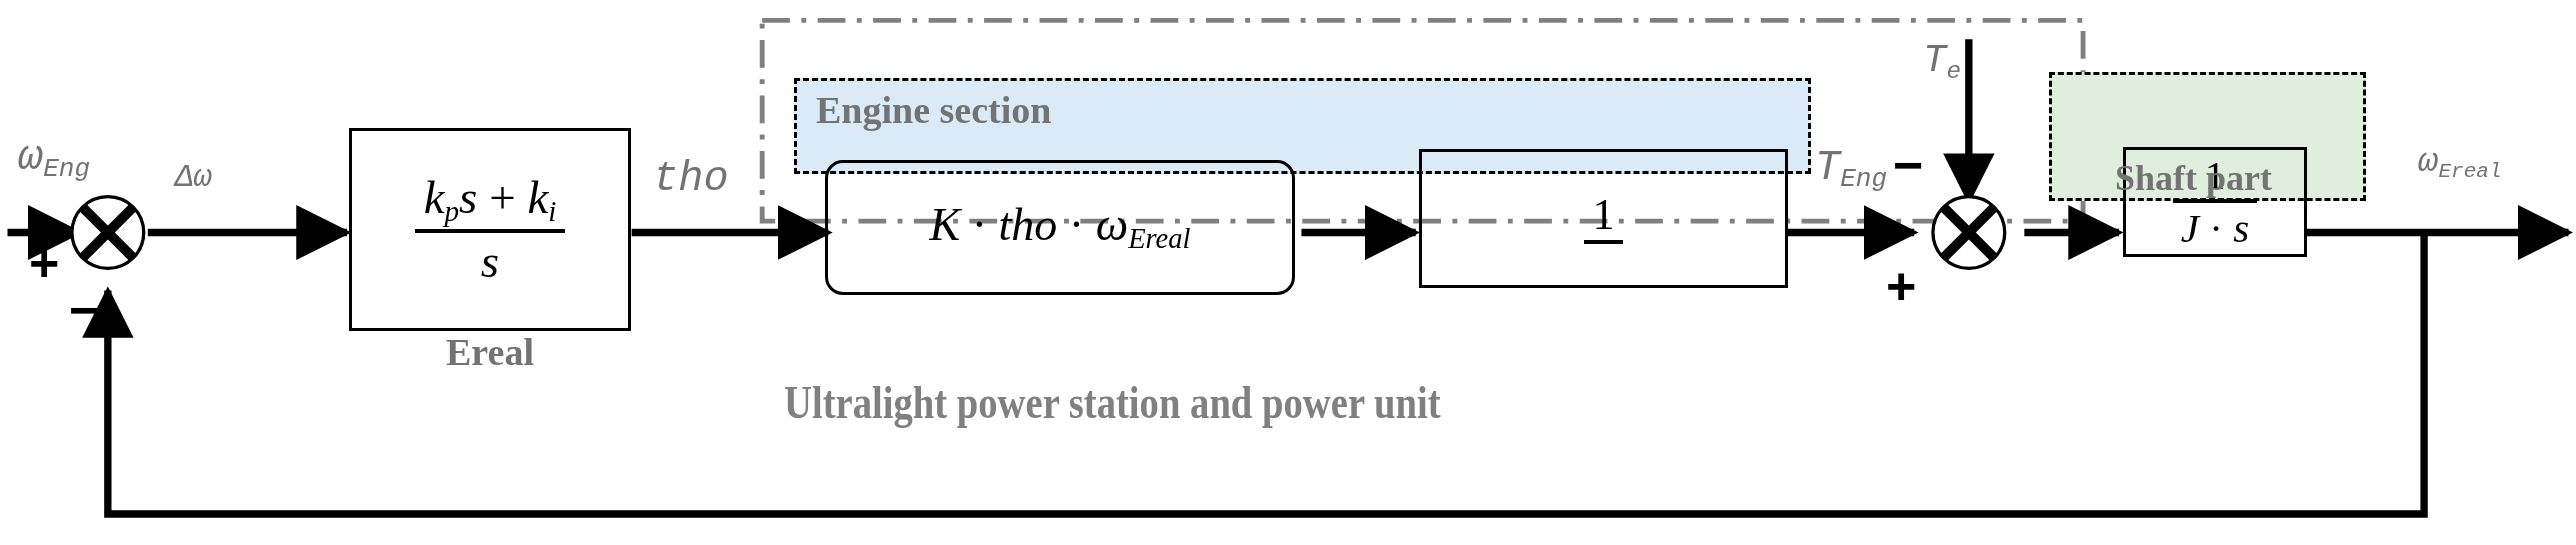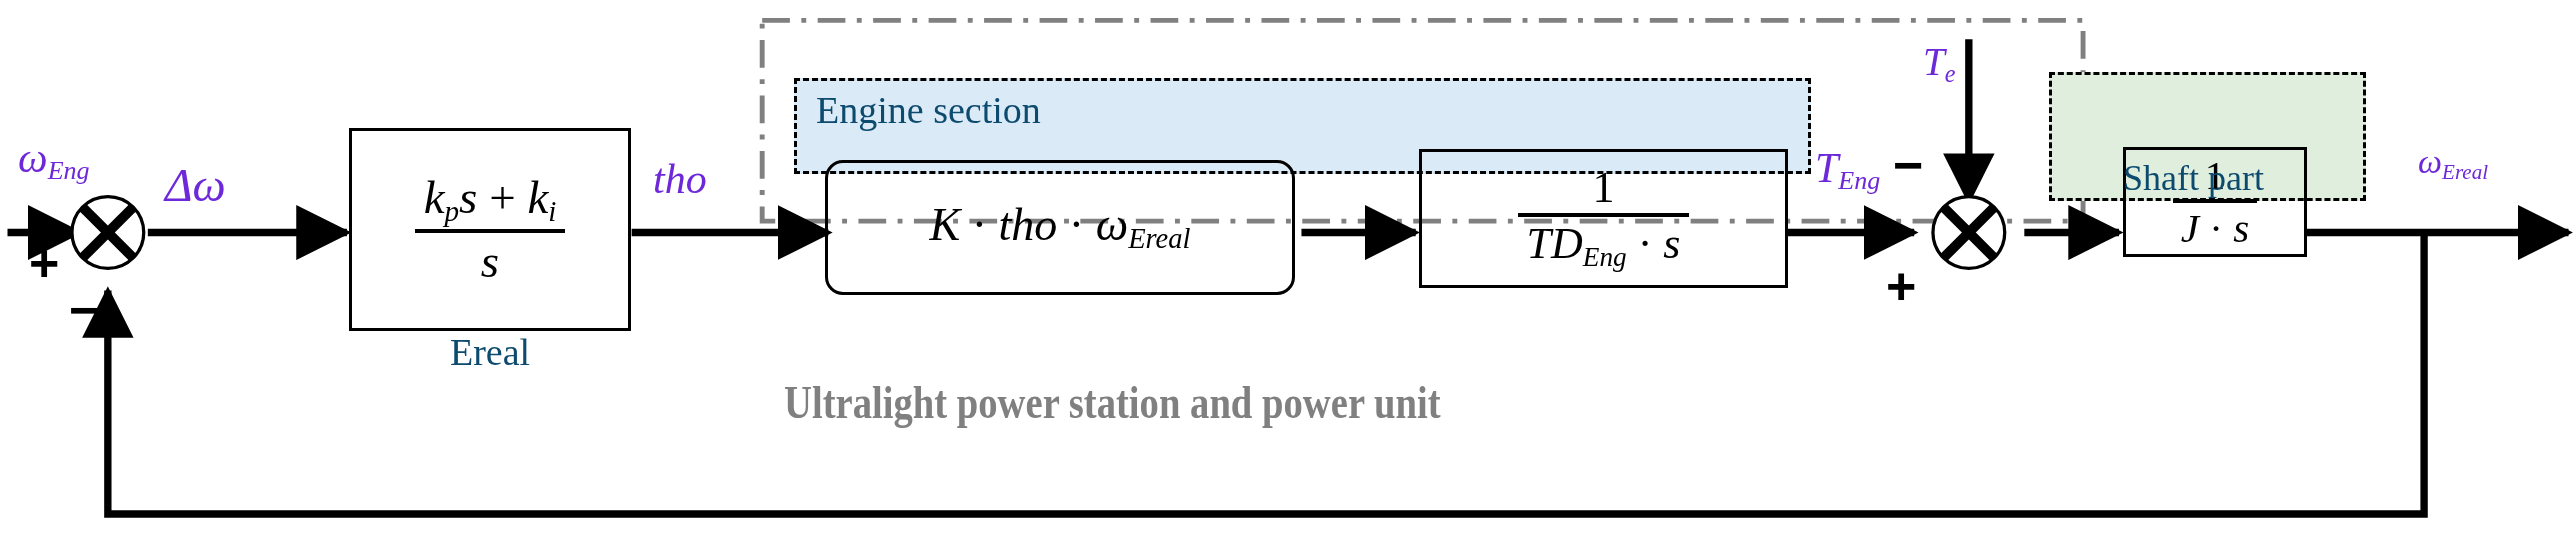--- a/index.html
+++ b/index.html
@@ -71,32 +71,32 @@
     background: #000;
   }
   sub {
     font-size: 0.62em;
     vertical-align: -0.28em;
     font-style: italic;
   }
 
   
   .sig-label {
-    font-family: Liberation Serif, serif;
+    font-family: Liberation Mono, monospace;
     font-style: italic;
-    color: #6d28d9;
+    color: #737373;
     white-space: nowrap;
     line-height: 1;
   }
 
   
   .caption {
     font-family: "Liberation Serif", "DejaVu Serif", serif;
-    font-weight: normal;
-    color: #0c4a6e;
+    font-weight: bold;
+    color: #737373;
     white-space: nowrap;
     line-height: 1.02;
     text-align: center;
   }
   #group-caption {
     font-family: "Liberation Serif", "DejaVu Serif", serif;
     font-weight: bold;
     color: #808080;
     white-space: nowrap;
     font-size: 46px;
@@ -184,37 +184,36 @@
   <div class="abs caption" style="left:816px; top:91px; font-size:38px; text-align:left;">Engine section</div>
 
   <div class="abs tf-box" id="k-tho-box">
     <span class="math" style="font-size:46px;">K&nbsp;<span class="up">·</span>&nbsp;tho&nbsp;<span class="up">·</span>&nbsp;ω<sub>Ereal</sub></span>
   </div>
 
   <div class="abs tf-box" id="td-box">
     <span class="math frac" style="font-size:44px;">
       <span class="num up">1</span>
       <span class="bar"></span>
-      <span class="den">TD<sub>Eng</sub>&nbsp;<span class="up">·</span>&nbsp;s</span>
     </span>
   </div>
 
   <div class="abs tf-box" id="j-box">
     <span class="math frac" style="font-size:41px;">
       <span class="num up">1</span>
       <span class="bar"></span>
       <span class="den">J&nbsp;<span class="up">·</span>&nbsp;s</span>
     </span>
   </div>
 
   <div class="abs caption" style="left:2049px; top:160px; width:289px; font-size:36px;">Shaft part</div>
 
   <div class="abs sig-label" style="left:18px; top:137px; font-size:42px;">ω<sub>Eng</sub></div>
 
-  <div class="abs sig-label" style="left:165px; top:162px; font-size:47px;">Δω</div>
+  <div class="abs sig-label" style="left:175px; top:162px; font-size:31px;">Δω</div>
 
   <div class="abs sig-label" style="left:653px; top:158px; font-size:42px;">tho</div>
 
   <div class="abs sig-label" style="left:1803px; top:147px; font-size:42px;margin-left:12px;">T<sub>Eng</sub></div>
 
   <div class="abs sig-label" style="left:1923px; top:42px; font-size:39px;">T<sub>e</sub></div>
 
   <div class="abs sig-label" style="left:2418px; top:145px; font-size:34px;">ω<sub>Ereal</sub></div>
 
   <div class="abs sign" style="left:29px; top:237px; font-size:52px;">+</div>

